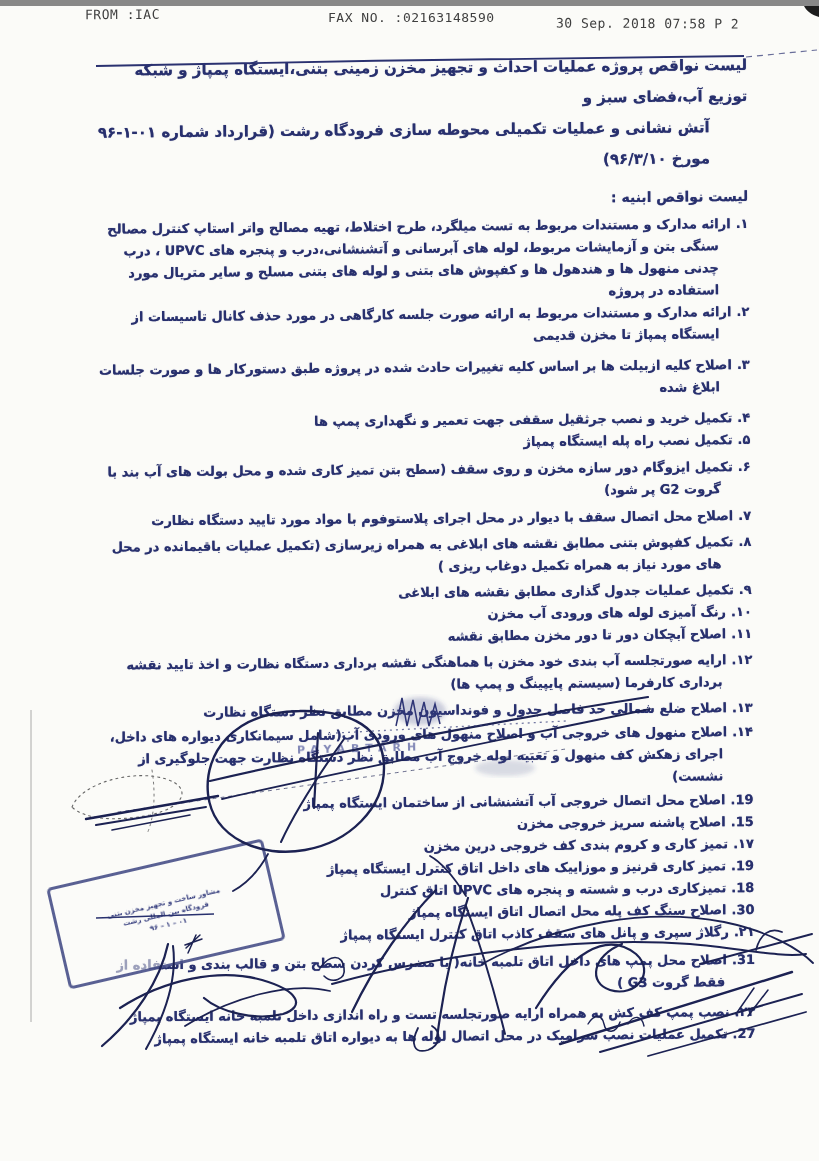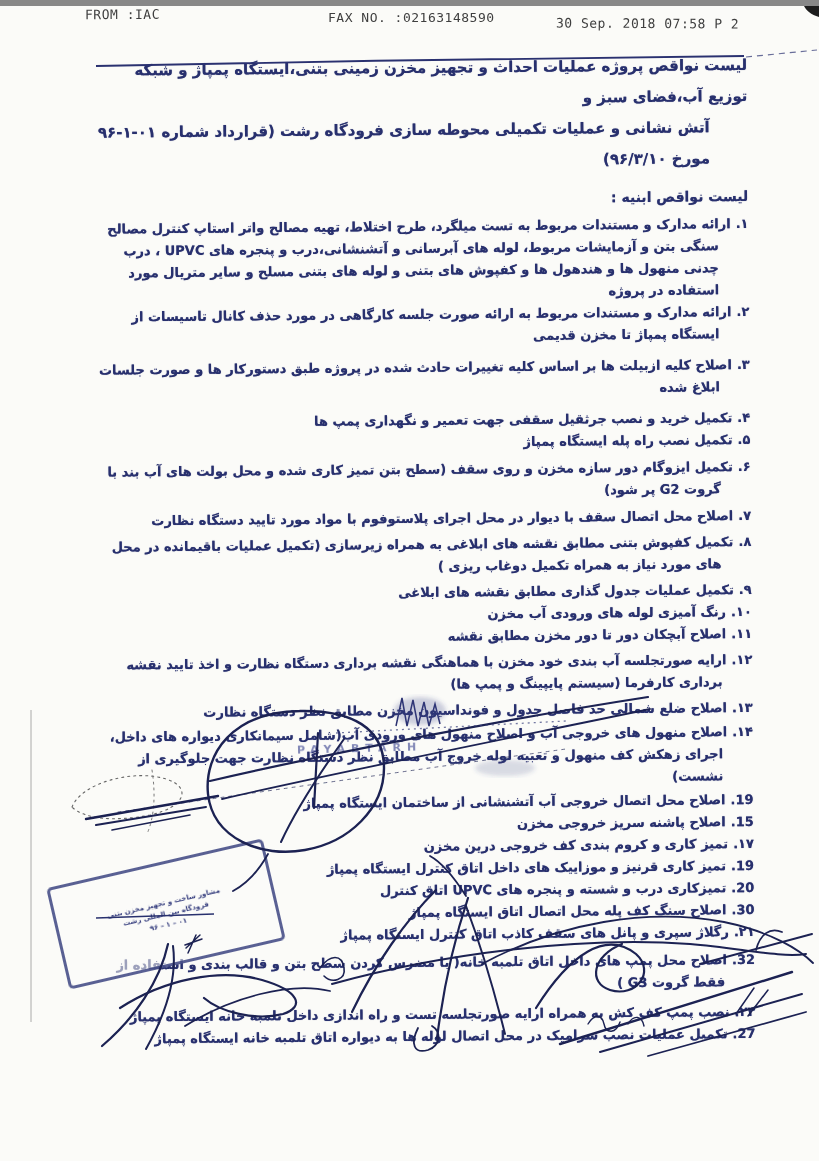--- a/index.html
+++ b/index.html
@@ -142,33 +142,33 @@
 
     <div class="item">
       <span class="num">۱۷.</span><span class="txt">تمیز کاری و کروم بندی کف خروجی درین مخزن</span>
     </div>
 
     <div class="item">
       <span class="num">19.</span><span class="txt">تمیز کاری قرنیز و موزاییک های داخل اتاق کنترل ایستگاه پمپاژ</span>
     </div>
 
     <div class="item">
-      <span class="num">20.</span><span class="txt">تمیزکاری درب و شسته و پنجره های UPVC اتاق کنترل</span>
+      <span class="num">18.</span><span class="txt">تمیزکاری درب و شسته و پنجره های UPVC اتاق کنترل</span>
     </div>
 
     <div class="item">
       <span class="num">30.</span><span class="txt">اصلاح سنگ کف پله محل اتصال اتاق ایستگاه پمپاژ</span>
     </div>
 
     <div class="item">
       <span class="num">۲۱.</span><span class="txt">رگلاژ سپری و پانل های سقف کاذب اتاق کنترل ایستگاه پمپاژ</span>
     </div>
 
     <div class="item">
-      <span class="num">32.</span><span class="txt">اصلاح محل پمپ های داخل اتاق تلمبه خانه( با مضرس کردن سطح بتن و قالب بندی و استفاده از فقط گروت G3 )</span>
+      <span class="num">31.</span><span class="txt">اصلاح محل پمپ های داخل اتاق تلمبه خانه( با مضرس کردن سطح بتن و قالب بندی و استفاده از فقط گروت G3 )</span>
     </div>
 
     <div class="item">
       <span class="num">۲۳.</span><span class="txt">نصب پمپ کف کش به همراه ارایه صورتجلسه تست و راه اندازی داخل تلمبه خانه ایستگاه پمپاژ</span>
     </div>
 
     <div class="item">
       <span class="num">27.</span><span class="txt">تکمیل عملیات نصب سرامیک در محل اتصال لوله ها به دیواره اتاق تلمبه خانه ایستگاه پمپاژ</span>
     </div>
   </div>

